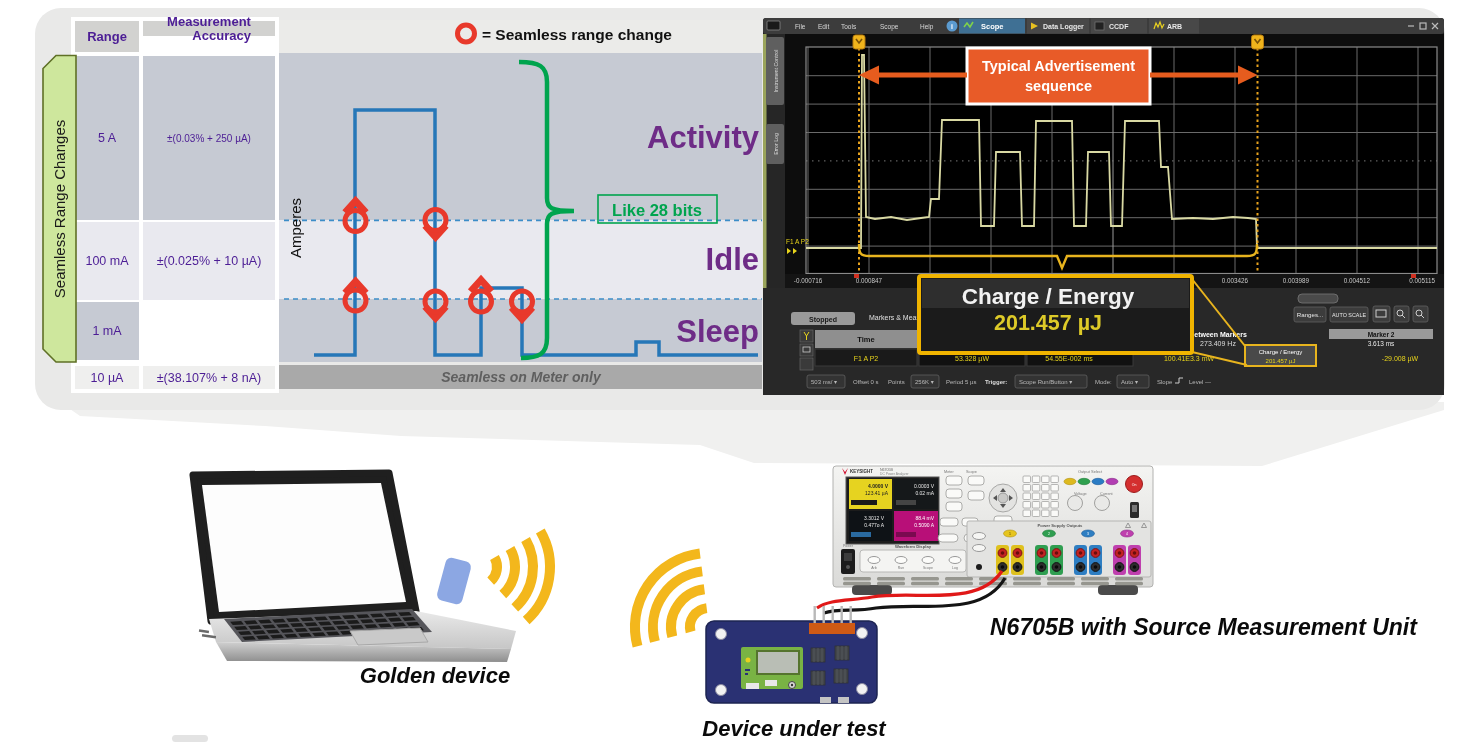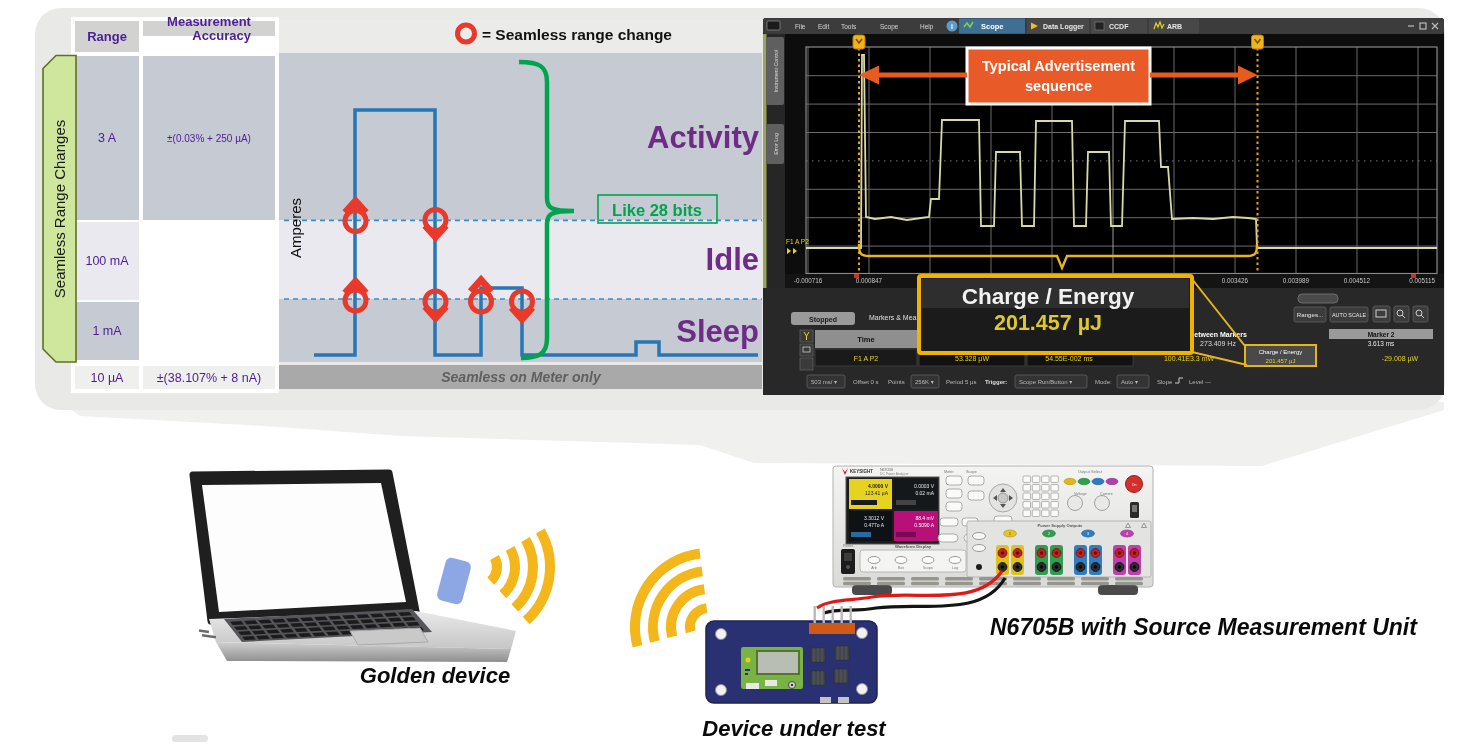--- a/index.html
+++ b/index.html
@@ -14,23 +14,24 @@
 <div class="page">
 <svg class="abs" style="left:0;top:0" width="1470" height="751" viewBox="0 0 1470 751">
   <polygon points="60,402 1444,402 1444,410 1262,466 754,463 700,445 401,436 265,426 80,416" fill="#f0f0ef"></polygon>
   <rect x="35" y="8" width="1410" height="402" rx="26" fill="#e9e9e8"></rect>
   <rect x="172" y="735" width="36" height="7" rx="3.5" fill="#e3e3e3"></rect>
 </svg>
 
 <div class="abs" style="left:71px;top:17px;width:208px;height:376px;background:#ffffff;"></div>
 <div class="cell" style="left:75px;top:21px;width:64px;height:31px;background:#d2d2d0;font-weight:bold;font-size:13px;">Range</div>
 <div class="cell" style="left:143px;top:21px;width:132px;height:15px;background:#d2d2d0;font-weight:bold;font-size:13px;line-height:14px;">Measurement<br>Accuracy</div>
-<div class="cell" style="left:75px;top:56px;width:64px;height:164px;background:#c6cad3;font-size:12.5px;">3 A</div>
+<div class="cell" style="left:75px;top:56px;width:64px;height:164px;background:#c6cad3;font-size:12.5px;">5 A</div>
 <div class="cell" style="left:143px;top:56px;width:132px;height:164px;background:#c6cad3;font-size:10px;">±(0.03% + 250 µA)</div>
 <div class="cell" style="left:75px;top:222px;width:64px;height:78px;background:#e9e9ef;font-size:12.5px;">100 mA</div>
+<div class="cell" style="left:143px;top:222px;width:132px;height:78px;background:#e9e9ef;font-size:12.5px;">±(0.025% + 10 µA)</div>
 <div class="cell" style="left:75px;top:302px;width:64px;height:58px;background:#c6cad3;font-size:12.5px;">1 mA</div>
 <div class="cell" style="left:75px;top:366px;width:64px;height:23px;background:#efefee;font-size:12.5px;">10 µA</div>
 <div class="cell" style="left:143px;top:366px;width:132px;height:23px;background:#efefee;font-size:12.5px;">±(38.107% + 8 nA)</div>
 
 <svg class="abs" style="left:41px;top:54px" width="38" height="310" viewBox="0 0 38 310">
   <polygon points="15,1.5 35,1.5 35,308 15,308 2,295 2,14.5" fill="#cee79d" stroke="#5f7026" stroke-width="1.6"></polygon>
   <text x="-155" y="24" transform="rotate(-90)" text-anchor="middle" font-size="15" fill="#1a1a1a">Seamless Range Changes</text>
 </svg>
 
 <svg class="abs" style="left:279px;top:20px" width="483" height="370" viewBox="0 0 483 370">

